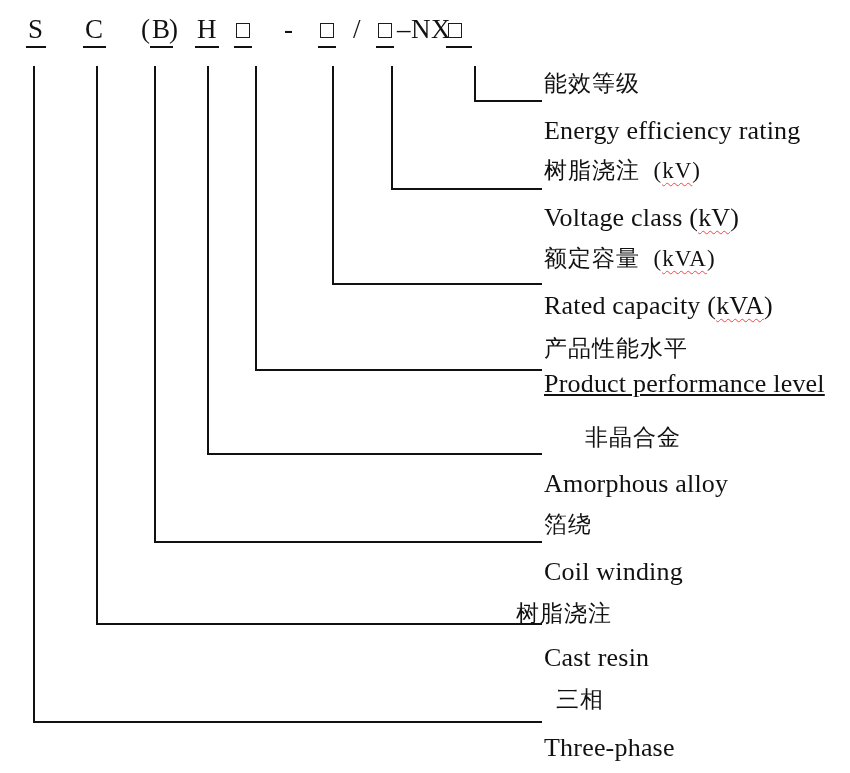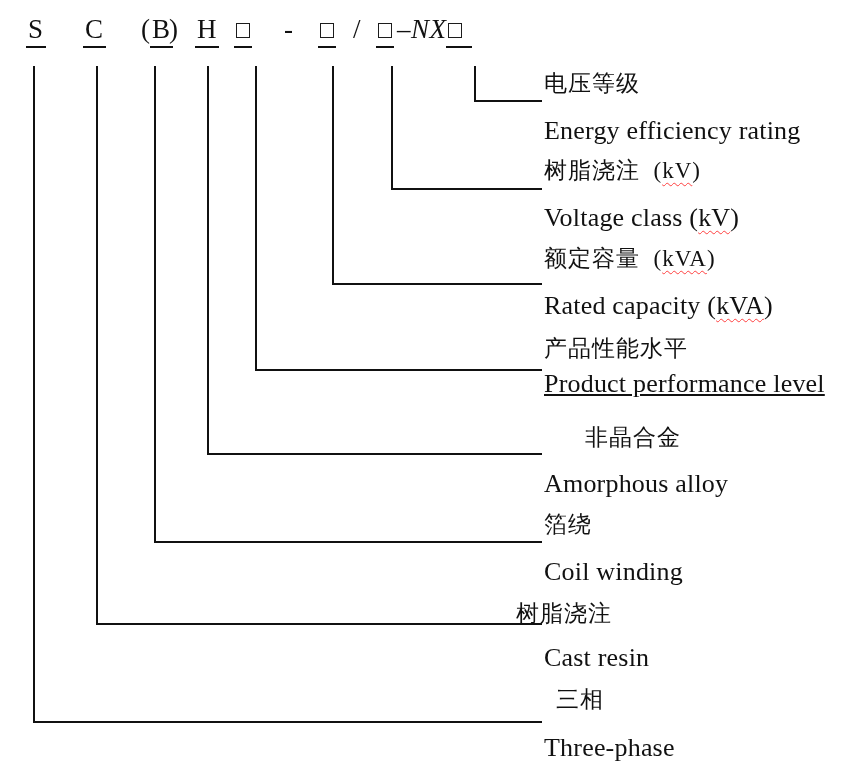--- a/index.html
+++ b/index.html
@@ -62,27 +62,27 @@
       <span class="token" style="left: 141px;">(</span>
       <span class="token u" style="left: 150px;">B</span>
       <span class="token" style="left: 169px;">)</span>
       <span class="token u" style="left: 195px;">H</span>
       <span class="token u" style="left: 234px;"><span class="sq"></span></span>
       <span class="token" style="left: 284px;">-</span>
       <span class="token u" style="left: 318px;"><span class="sq"></span></span>
       <span class="token" style="left: 353px;">/</span>
       <span class="token u" style="left: 376px;"><span class="sq"></span></span>
       <span class="token" style="left: 397px;">–</span>
-      <span class="token" style="left: 411px; font-style: italic;">NX</span>
+      <span class="token" style="left: 411px;">NX</span>
       <span class="token u u-wide" style="left: 446px;"><span class="sq"></span></span>
     </div>
   <div id="diagram-layer">
       <div class="vline" style="left: 474px; top: 66px; height: 36px;"></div>
       <div class="hline" style="left: 474px; top: 100px; width: 68px;"></div>
-      <div class="lab zh" style="top: 68px; left: 544px;"><span>电压等级</span></div>
+      <div class="lab zh" style="top: 68px; left: 544px;"><span>能效等级</span></div>
       <div class="lab en" style="top: 115px; left: 544px;"><span>Energy efficiency rating</span></div>
       <div class="vline" style="left: 391px; top: 66px; height: 124px;"></div>
       <div class="hline" style="left: 391px; top: 188px; width: 151px;"></div>
       <div class="lab zh" style="top: 155px; left: 544px;"><span>树脂浇注  (</span><span class="sqg">kV</span><span>)</span></div>
       <div class="lab en" style="top: 202px; left: 544px;"><span>Voltage class (</span><span class="sqg">kV</span><span>)</span></div>
       <div class="vline" style="left: 332px; top: 66px; height: 219px;"></div>
       <div class="hline" style="left: 332px; top: 283px; width: 210px;"></div>
       <div class="lab zh" style="top: 243px; left: 544px;"><span>额定容量  (</span><span class="sqg">kVA</span><span>)</span></div>
       <div class="lab en" style="top: 290px; left: 544px;"><span>Rated capacity (</span><span class="sqg">kVA</span><span>)</span></div>
       <div class="vline" style="left: 255px; top: 66px; height: 305px;"></div>

